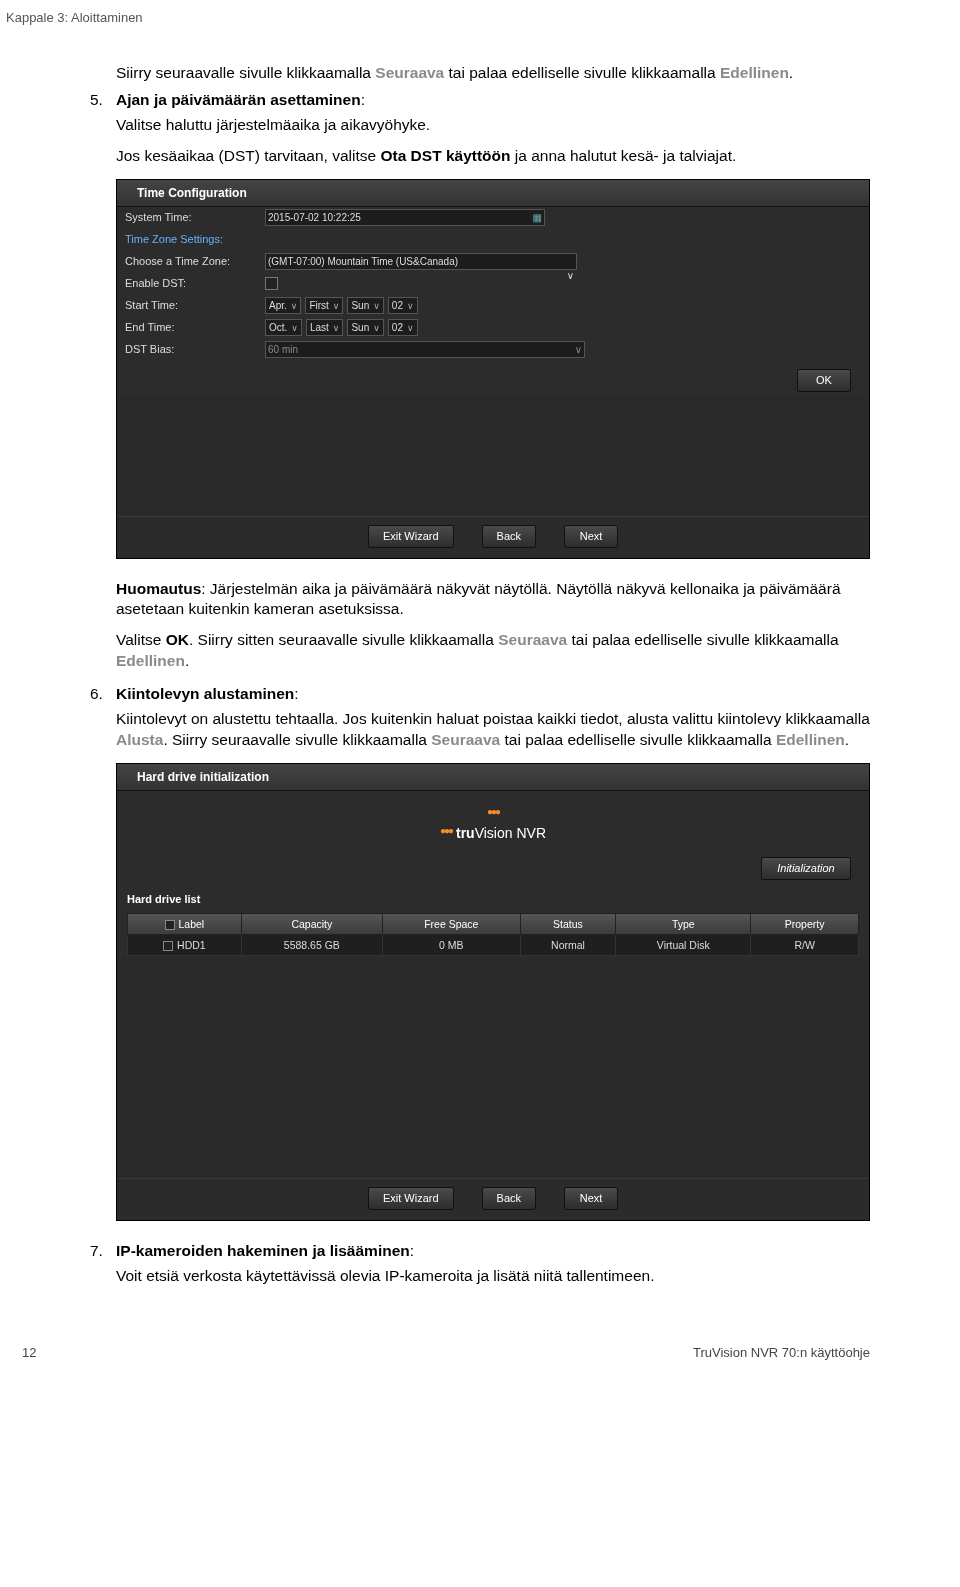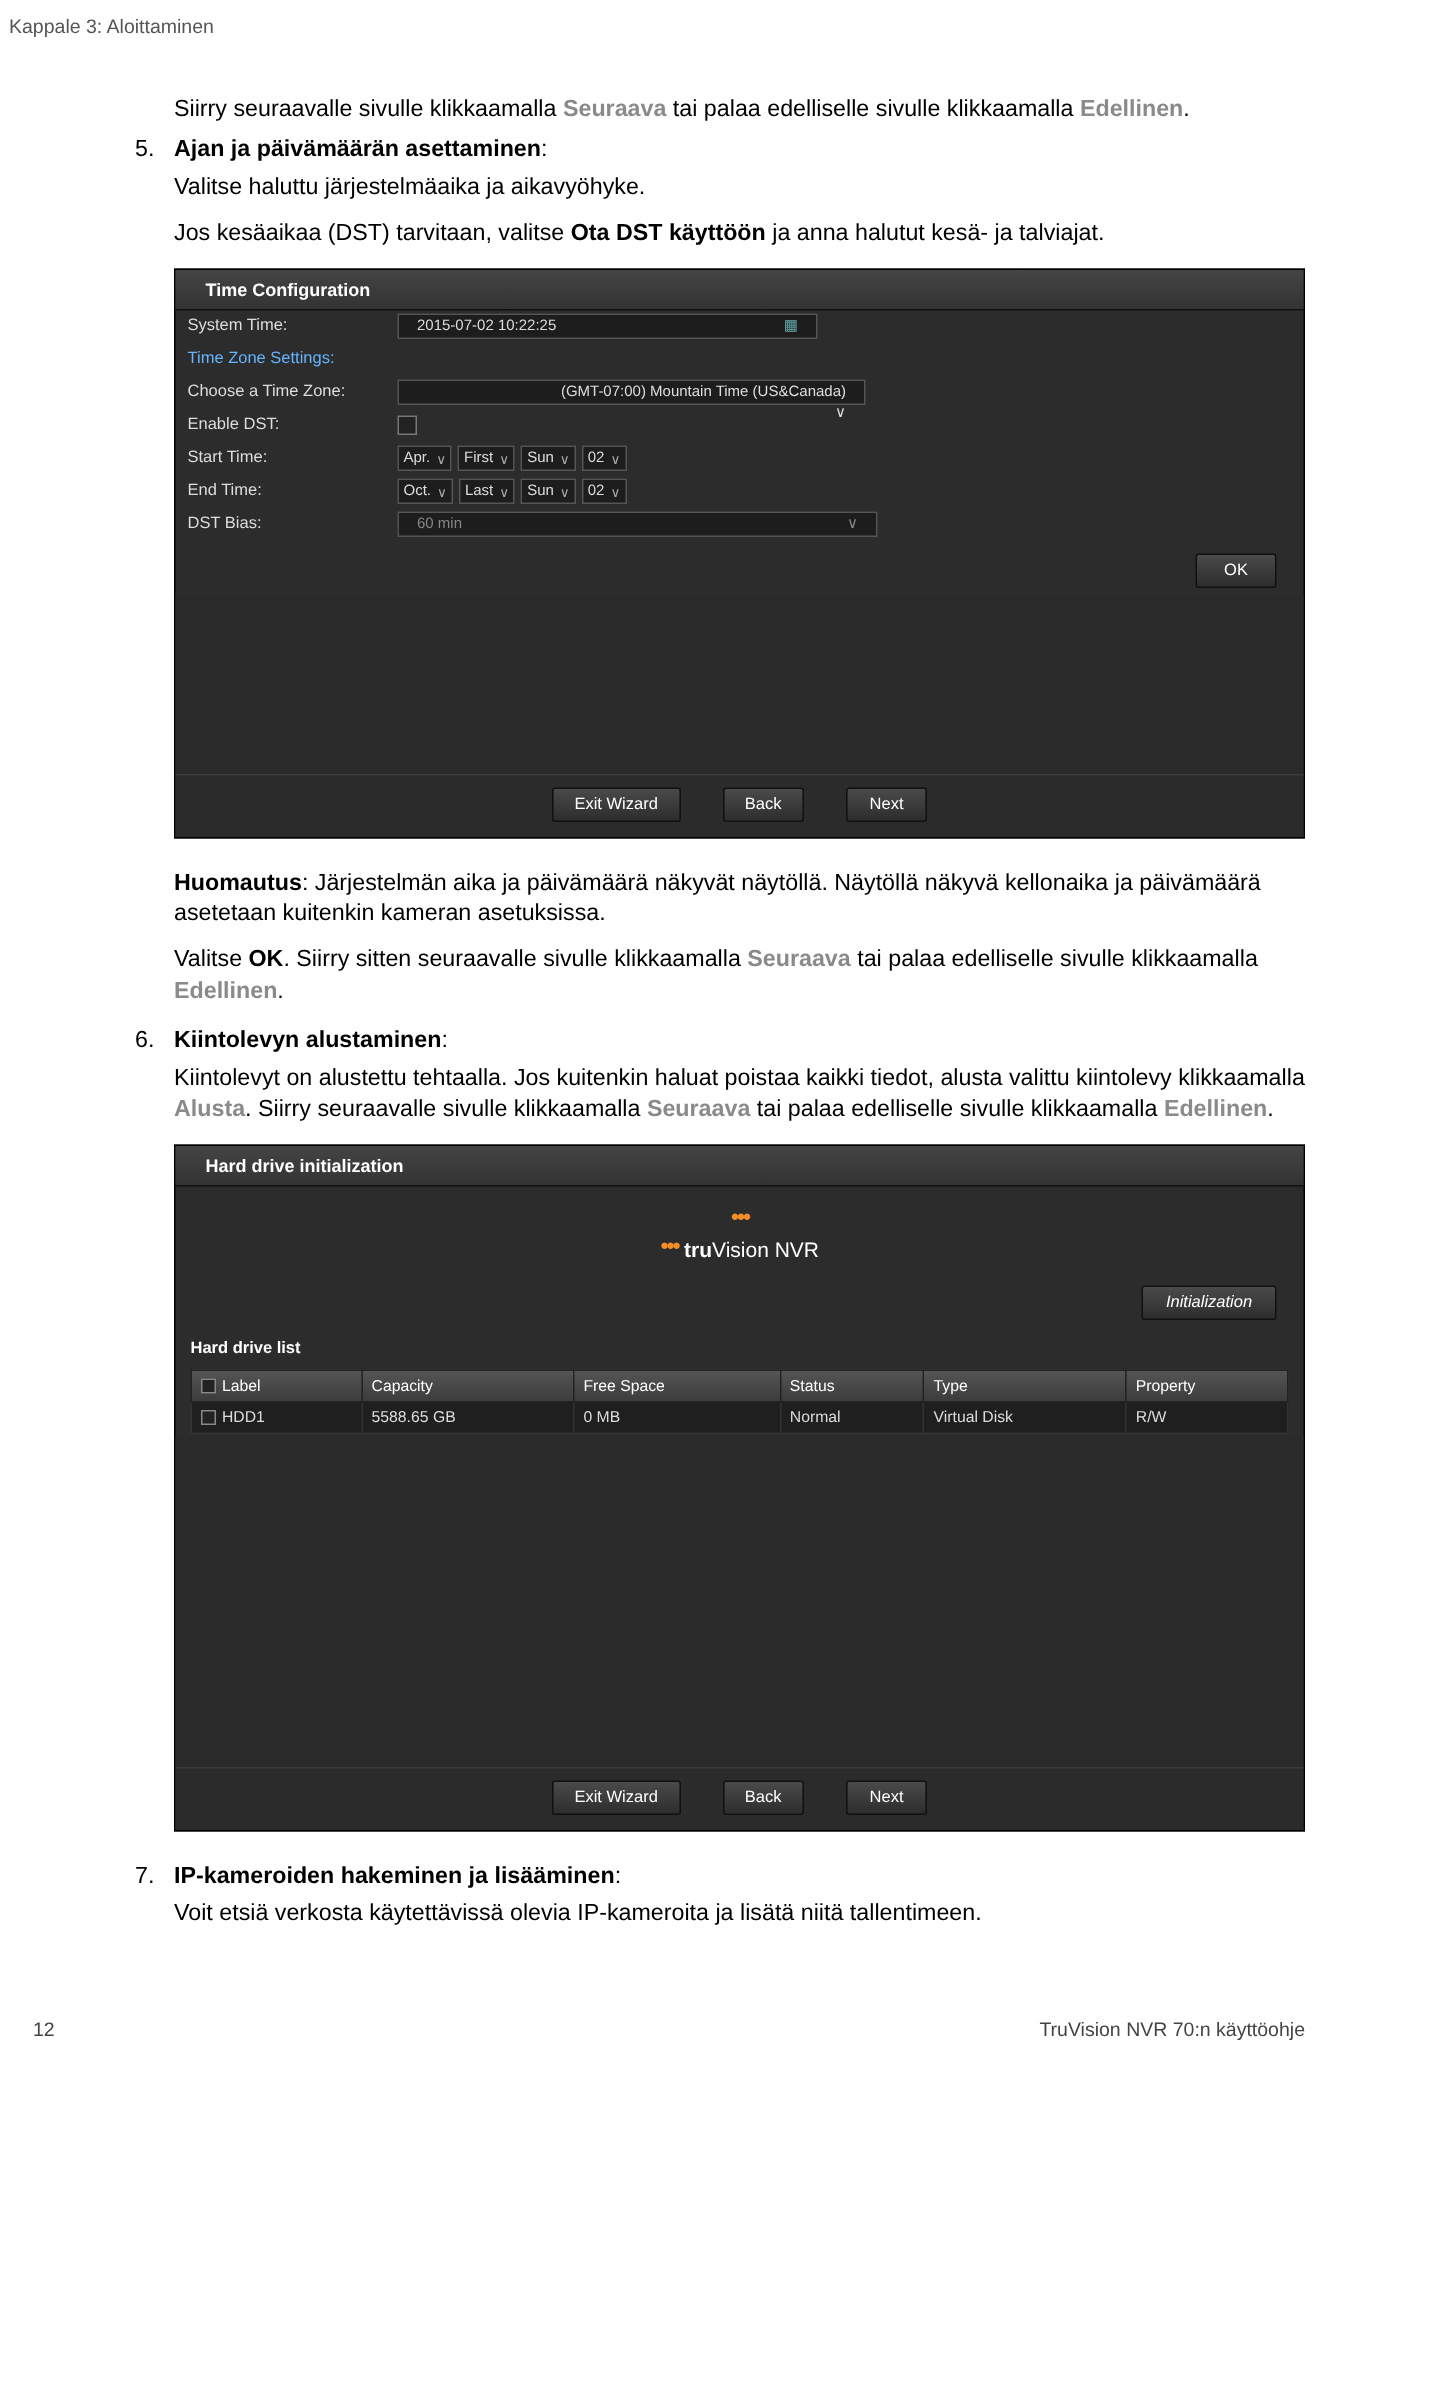--- a/index.html
+++ b/index.html
@@ -58,25 +58,25 @@
   }
   .panel .row .label {
     width: 140px;
     color: #ddd;
   }
   .panel .row .label.blue { color: #66b3ff; }
   .panel .field {
     background: #1d1d1d;
     border: 1px solid #555;
     color: #ddd;
-    padding: 1px 12px;
+    padding: 1px 2px;
     min-width: 180px;
     height: 17px;
     display: inline-flex;
-    align-items: flex-end;
+    align-items: flex-start;
     font-size: 10px;
   }
   .panel .field.disabled { color: #888; }
   .panel .select {
     background: #1d1d1d;
     border: 1px solid #555;
     color: #ddd;
     padding: 0 3px;
     height: 17px;
     display: inline-flex;
@@ -140,21 +140,21 @@
   .panel .sub-logo .dots { color:#f28d28; font-size:10px; letter-spacing:-2px; vertical-align:top; }
   .panel .init-row { display:flex; justify-content:flex-end; padding: 4px 14px 6px 0; font-style: italic; }
   .panel table {
     width: calc(100% - 20px);
     margin: 2px 10px;
     border-collapse: collapse;
     font-size: 10.5px;
     color: #ddd;
   }
   .panel table th, .panel table td {
-    text-align: left;
+    text-align: center;
     padding: 3px 6px;
   }
   .panel table thead tr {
     background: linear-gradient(#565656, #3c3c3c);
   }
   .panel table thead th { color:#fff; font-weight:normal; border:1px solid #222; }
   .panel table tbody tr {
     background: #1f1f1f;
   }
   .panel table tbody td { border:1px solid #333; }

